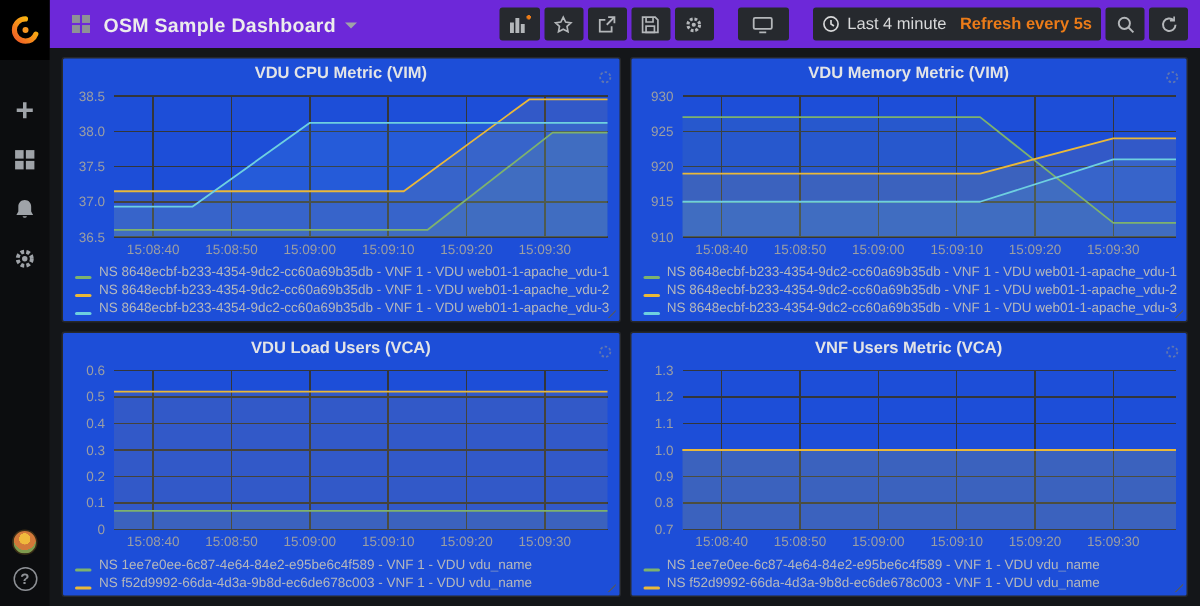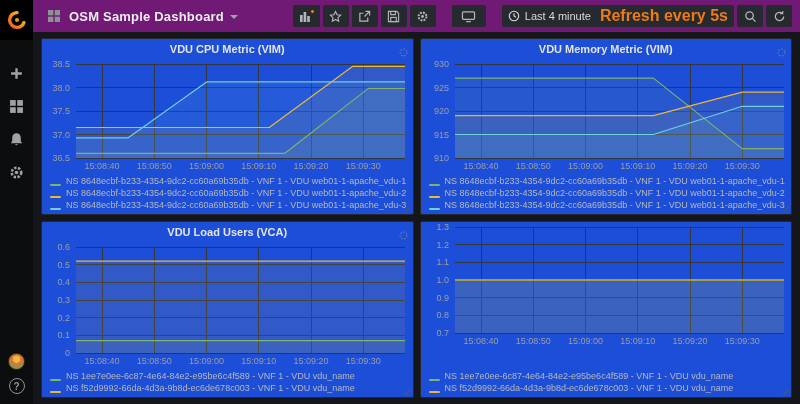--- a/index.html
+++ b/index.html
@@ -13,35 +13,35 @@
   .side-icons { margin-top:22px; display:flex; flex-direction:column; gap:11px; align-items:center; }
   .side-btn { width:22px; height:22px; display:flex; align-items:center; justify-content:center;
     color:#9fa3a8; cursor:pointer; }
   .side-footer { margin-top:auto; margin-bottom:10px; display:flex; flex-direction:column; gap:8px; align-items:center; }
   .avatar { width:17px; height:17px; border-radius:50%;
     background:radial-gradient(circle at 50% 35%, #f0b93c 0 30%, #d2793a 31% 60%, #7f9b4e 61%); border:1px solid #3a2d16;}
   .help-circle { width:16px; height:16px; border-radius:50%; border:1.4px solid #8e9196;
     color:#8e9196; font-size:10px; font-weight:bold; display:flex; align-items:center; justify-content:center; }
 
   
-  .navbar { position:absolute; left:33px; right:0; top:0; height:32px; background:#701a75;
+  .navbar { position:absolute; left:33px; right:0; top:0; height:32px; background:#6d28d9;
     display:flex; align-items:center; padding:0 8px 0 14px; }
   .nav-left { display:flex; align-items:center; gap:8px; }
   .dash-grid-icon { color:#8e9196; display:flex; }
   .nav-title { color:#ececec; font-size:13px; font-weight:bold; letter-spacing:.2px; cursor:pointer;
     display:flex; align-items:center; gap:6px;}
   .caret { width:0; height:0; border-left:4px solid transparent; border-right:4px solid transparent;
     border-top:4px solid #9fa3a8; margin-top:2px;}
   .nav-right { margin-left:auto; display:flex; align-items:center; gap:3px; }
   .nav-btn { height:22px; min-width:26px; padding:0 6px; background:#26292e; border:none; border-radius:2px;
     display:flex; align-items:center; justify-content:center; gap:5px; color:#b4b7ba; cursor:pointer; }
   .nav-btn svg { display:block; }
   .nav-gap { width:10px; }
   .time-text { color:#d8d9da; font-size:11px; white-space:nowrap; }
-  .refresh-text { color:#eb7b18; font-size:16px; font-weight:bold; white-space:nowrap; margin-left:4px; }
+  .refresh-text { color:#eb7b18; font-size:11px; font-weight:bold; white-space:nowrap; margin-left:4px; }
 
   
   .dash { position:absolute; left:33px; top:32px; right:0; bottom:0; padding:6px 8px;
     display:grid; grid-template-columns:1fr 1fr; grid-template-rows:1fr 1fr; gap:6px; }
   .panel { background:#1d4ed8; border:1px solid #26282c; border-radius:2px; position:relative;
     display:flex; flex-direction:column; overflow:hidden; }
   .panel-header { height:20px; position:relative; flex:none; display:flex; align-items:center; justify-content:center; }
   .panel-title { color:#e3e4e6; font-size:11px; font-weight:bold; cursor:pointer; }
   .panel-spinner { position:absolute; right:5px; top:4px; opacity:.6; }
   .panel-chart { flex:1 1 auto; min-height:0; }
@@ -344,20 +344,28 @@
         </div>
         <div class="legend-row">
           <span class="legend-swatch" style="background: rgb(234, 184, 57);"></span>
           <span class="legend-label">NS f52d9992-66da-4d3a-9b8d-ec6de678c003 - VNF 1 - VDU vdu_name</span>
         </div>
       </div>
     <span class="resize-handle"></span>
   </section>
 
   <section class="panel">
+    <div class="panel-header">
+      <span class="panel-title">VNF Users Metric (VCA)</span>
+      <span class="panel-spinner">
+        <svg width="9" height="9" viewBox="0 0 10 10">
+            <circle cx="5" cy="5" r="3.8" fill="none" stroke="#8e9196" stroke-width="1.3" stroke-dasharray="1.8 1.6"></circle>
+          </svg>
+      </span>
+    </div>
     <div class="panel-chart"><svg width="371" height="126">
           <line x1="34" x2="363" y1="111" y2="111" stroke="#33363b" stroke-width="1" shape-rendering="crispEdges"></line>
           <text x="28" y="114" fill="#9b9ea3" font-size="9" text-anchor="end" font-family="Liberation Sans, DejaVu Sans, sans-serif">0.7</text>
           <line x1="34" x2="363" y1="93.33333333333333" y2="93.33333333333333" stroke="#33363b" stroke-width="1" shape-rendering="crispEdges"></line>
           <text x="28" y="96.33333333333333" fill="#9b9ea3" font-size="9" text-anchor="end" font-family="Liberation Sans, DejaVu Sans, sans-serif">0.8</text>
           <line x1="34" x2="363" y1="75.66666666666666" y2="75.66666666666666" stroke="#33363b" stroke-width="1" shape-rendering="crispEdges"></line>
           <text x="28" y="78.66666666666666" fill="#9b9ea3" font-size="9" text-anchor="end" font-family="Liberation Sans, DejaVu Sans, sans-serif">0.9</text>
           <line x1="34" x2="363" y1="58" y2="58" stroke="#33363b" stroke-width="1" shape-rendering="crispEdges"></line>
           <text x="28" y="61" fill="#9b9ea3" font-size="9" text-anchor="end" font-family="Liberation Sans, DejaVu Sans, sans-serif">1.0</text>
           <line x1="34" x2="363" y1="40.33333333333332" y2="40.33333333333332" stroke="#33363b" stroke-width="1" shape-rendering="crispEdges"></line>

